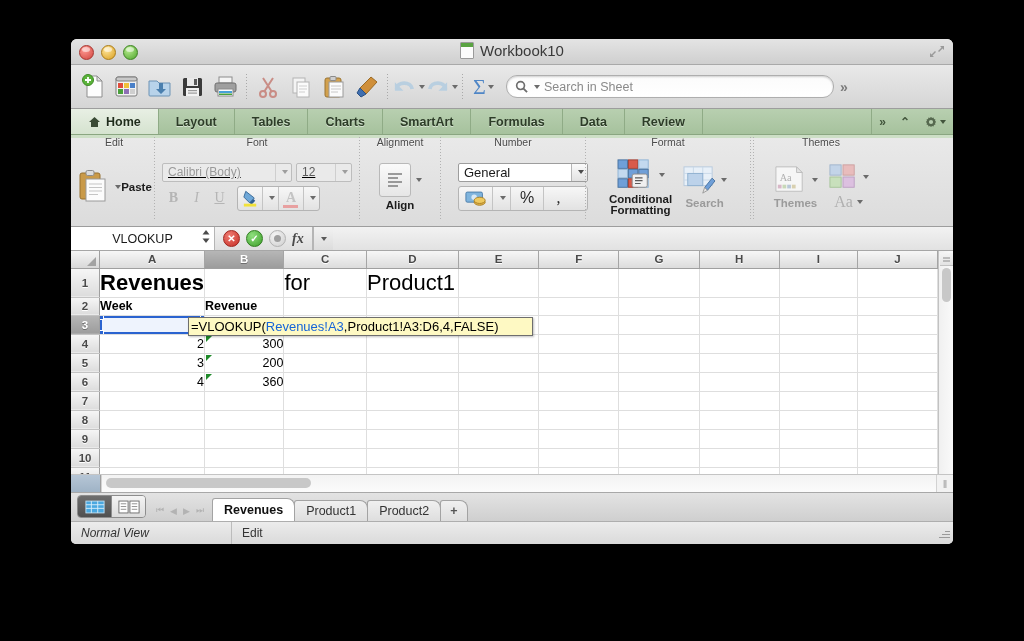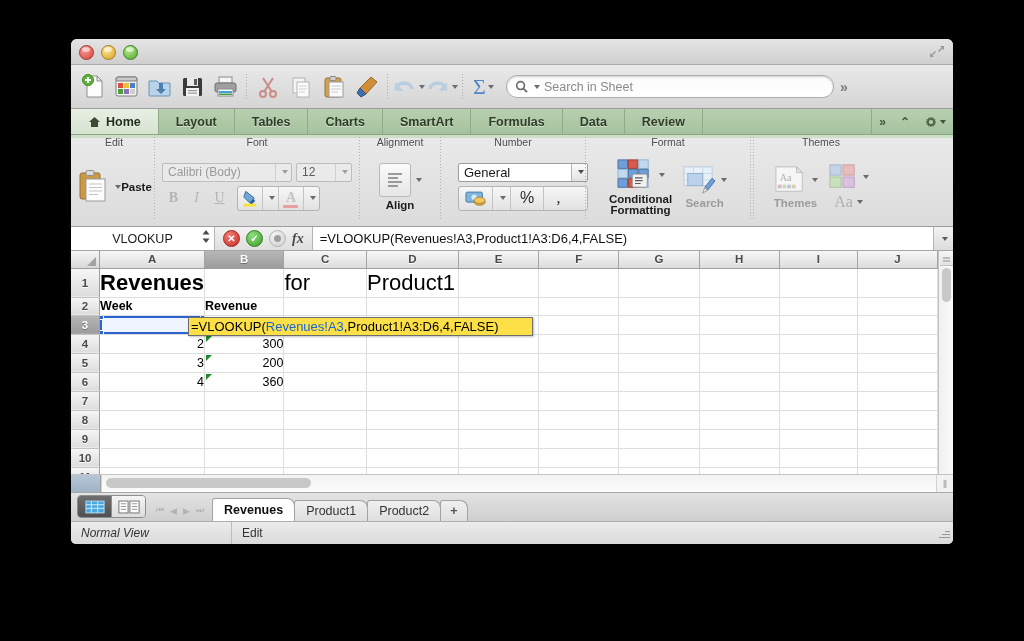--- a/index.html
+++ b/index.html
@@ -204,21 +204,21 @@
   td.cell.big { font-size:22px; font-weight:bold; }
   td.cell.big2 { font-size:22px; font-weight:normal; }
   td.cell.bold { font-weight:bold; font-size:12.5px; }
   .errtri { position:absolute; left:1px; top:1px; width:0;height:0;
     border-left:6px solid #1f8a2a; border-bottom:6px solid transparent; }
   .selcell { box-shadow: inset 0 0 0 2px #2a63d0; background:#eef3fd !important; }
   .selhandle { position:absolute; width:5px;height:5px;background:#2a63d0;border:1px solid #fff; }
 
   .editoverlay {
     position:absolute; box-sizing:border-box;
-    background:#fde047; border:1px solid #6e6e6e;
+    background:#fef9c3; border:1px solid #6e6e6e;
     box-shadow: 1px 1px 2px rgba(0,0,0,0.25);
     font-size:13px; color:#000; display:flex; align-items:center;
     padding-left:2px; white-space:nowrap; z-index:5;
   }
   .ref-blue { color:#1664d8; }
 
   .vscroll { width:14px; background:linear-gradient(to right,#f0f0f0,#fafafa);
     border-left:1px solid #c2c2c2; display:flex; flex-direction:column; align-items:center;
     padding-top:2px; }
   .vthumb { width:9px; height:34px; border-radius:5px; background:#c8c8c8; margin-top:2px; }
@@ -271,20 +271,24 @@
 </head>
 <body>
 
 <div class="window">
 
   <div class="titlebar">
     <div class="traffic">
       <div class="tl red"></div>
       <div class="tl yellow"></div>
       <div class="tl green"></div>
+    </div>
+    <div class="title-center">
+      <span class="doc-ico"></span>
+      <span>Workbook10</span>
     </div>
     <div class="win-expand">
       <svg width="18" height="17" viewBox="0 0 18 17">
         <path d="M12 3 L16 3 L16 7 L14.5 5.5 L11 9 L10 8 L13.5 4.5 Z" fill="#9a9a9a"></path>
         <path d="M6 14 L2 14 L2 10 L3.5 11.5 L7 8 L8 9 L4.5 12.5 Z" fill="#9a9a9a"></path>
       </svg>
     </div>
   </div>
 
   <div class="toolbar">
@@ -451,21 +455,21 @@
           <div class="lbl-dark">Paste</div>
         </div>
       </div>
     </div>
     <div class="rsep"></div>
 
     <div class="rgroup" style="width:190px;">
       <div class="rgroup-title">Font</div>
       <div class="rgroup-body" style="width:100%;">
         <div class="font-col" style="width:100%;">
-          <div style="display:flex; gap:4px;">
+          <div style="display:flex; gap:4px;text-decoration:underline;">
             <div class="fld" style="flex:1;">
               <span class="txt">Calibri (Body)</span>
               <span class="dd">
                   <span class="caret" style="border-top-color:#9e9e9e;"></span>
                 </span>
             </div>
             <div class="fld" style="width:56px;">
               <span class="txt" style="color:#5c5c5c;">12</span>
               <span class="dd">
                   <span class="caret" style="border-top-color:#9e9e9e;"></span>
@@ -639,21 +643,20 @@
           <path d="M4 13 L7.5 8.5 L0.5 8.5 Z" fill="#4a4a4a"></path>
         </svg>
       </span>
     </div>
     <div class="fb-btns">
       <div class="circ x">✕</div>
       <div class="circ v">✓</div>
       <div class="circ g"></div>
       <span class="fx">fx</span>
     </div>
-    <div class="formula-input">=VLOOKUP(Revenues!A3,Product1!A3:D6,4,FALSE)</div>
     <div class="fb-dd">
         <span class="caret" style="border-top-color:#5a5a5a;"></span>
       </div>
   </div>
 
   <div class="sheetwrap">
     <div class="gridarea">
       <table class="grid">
         <tbody>
             <tr>

